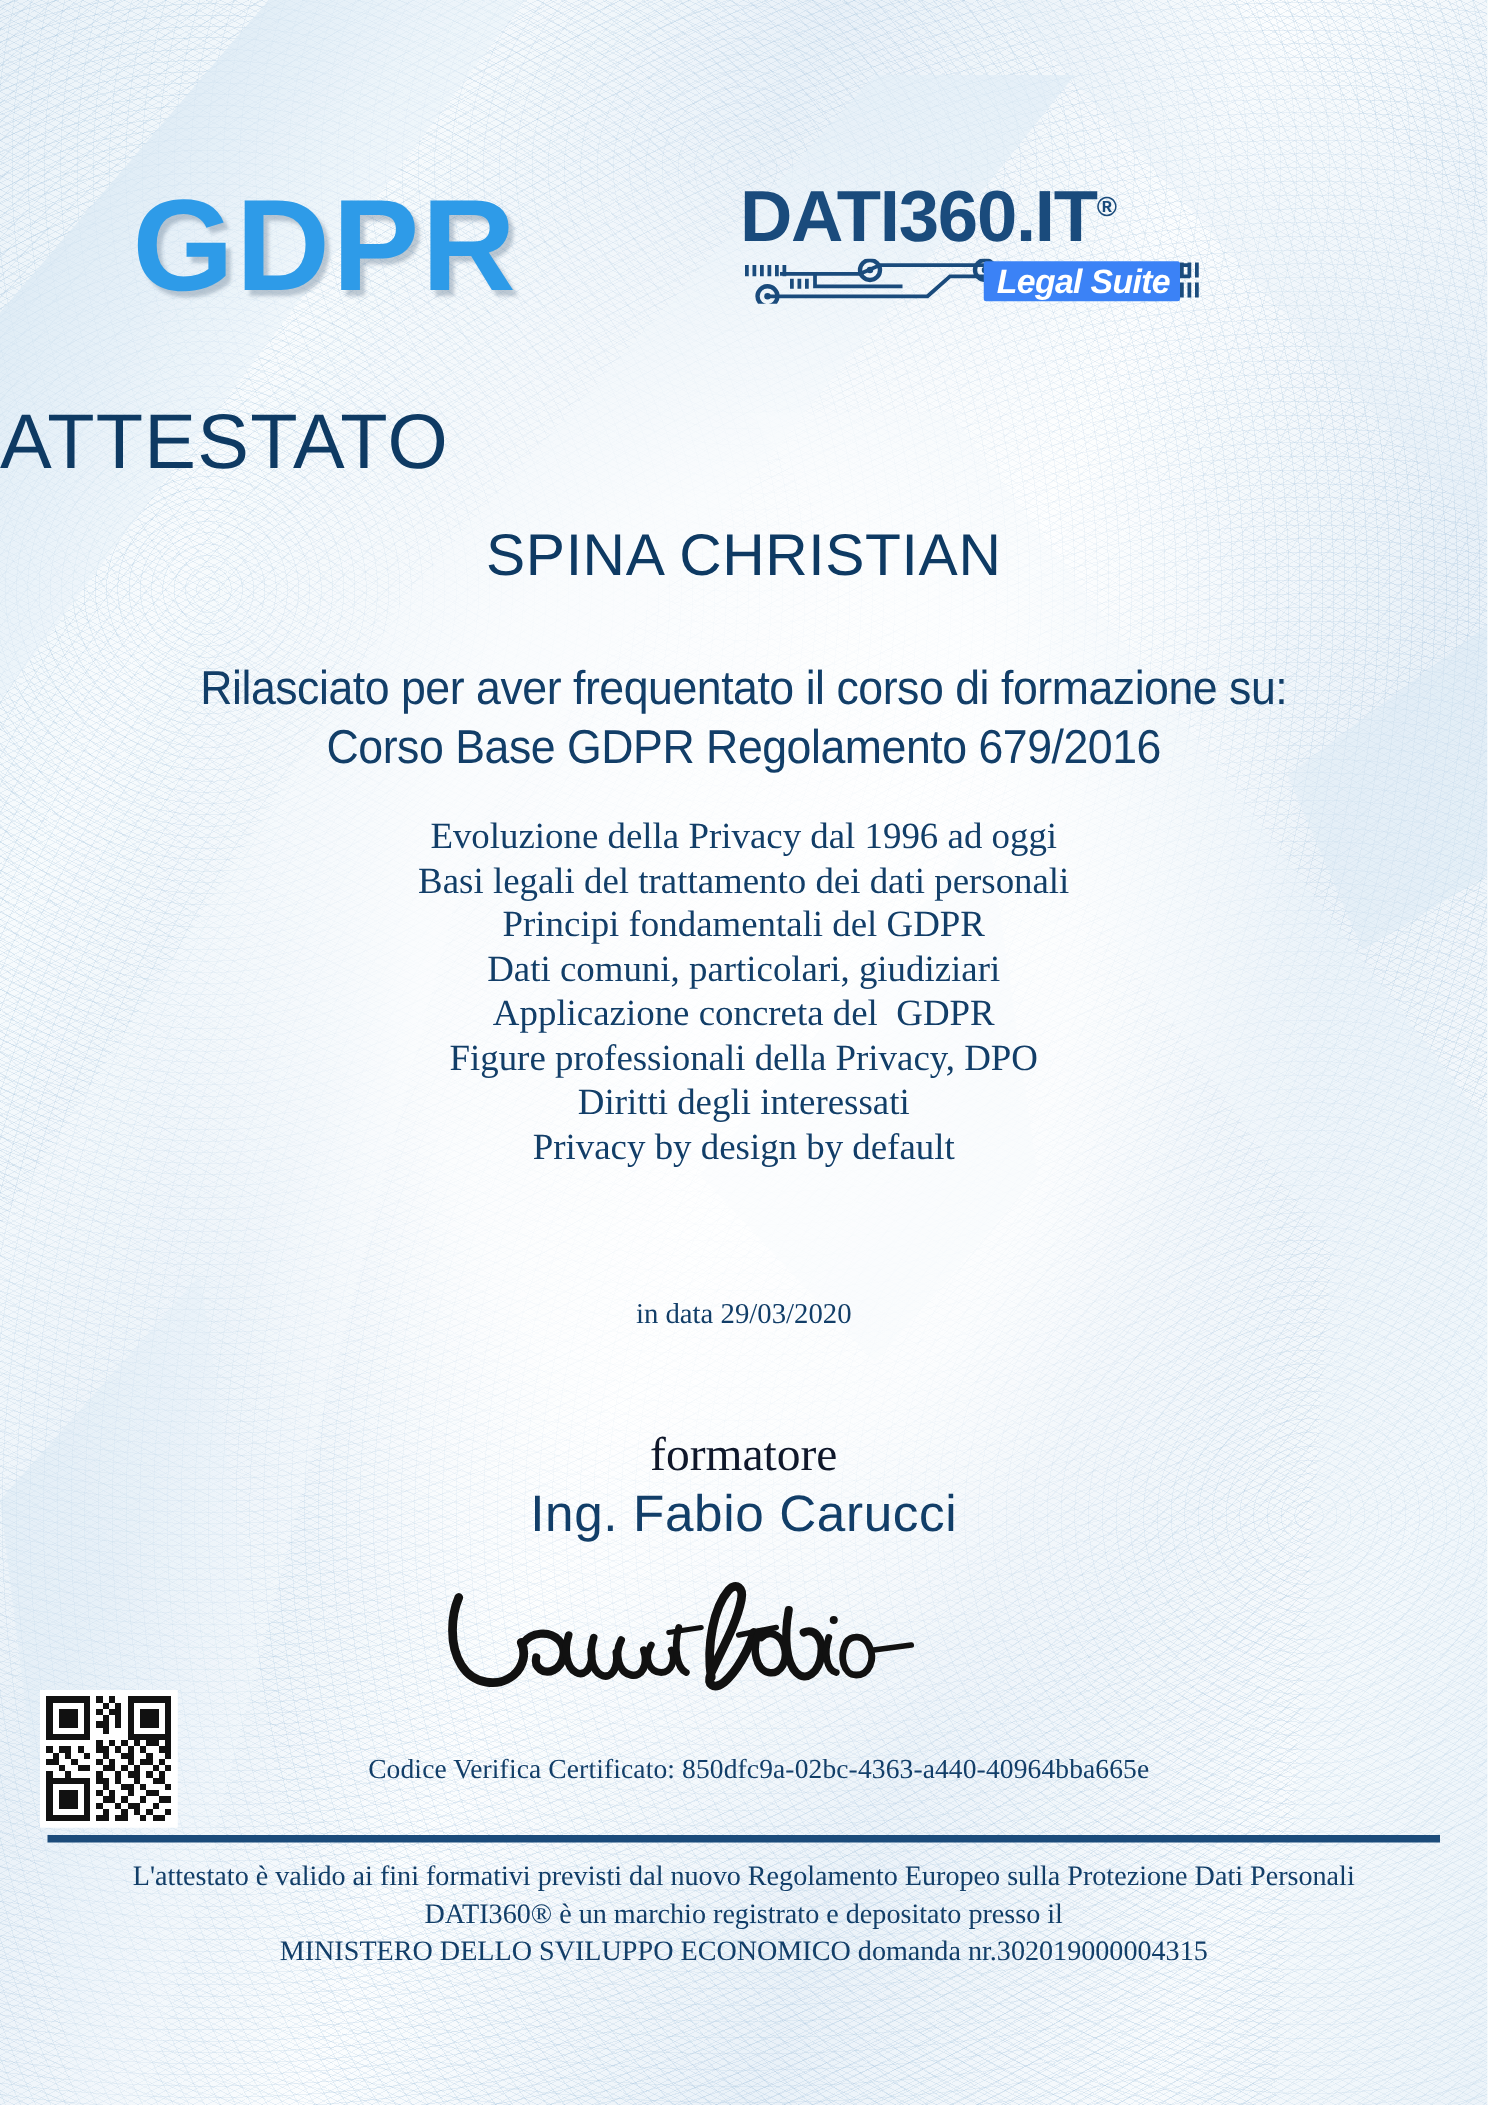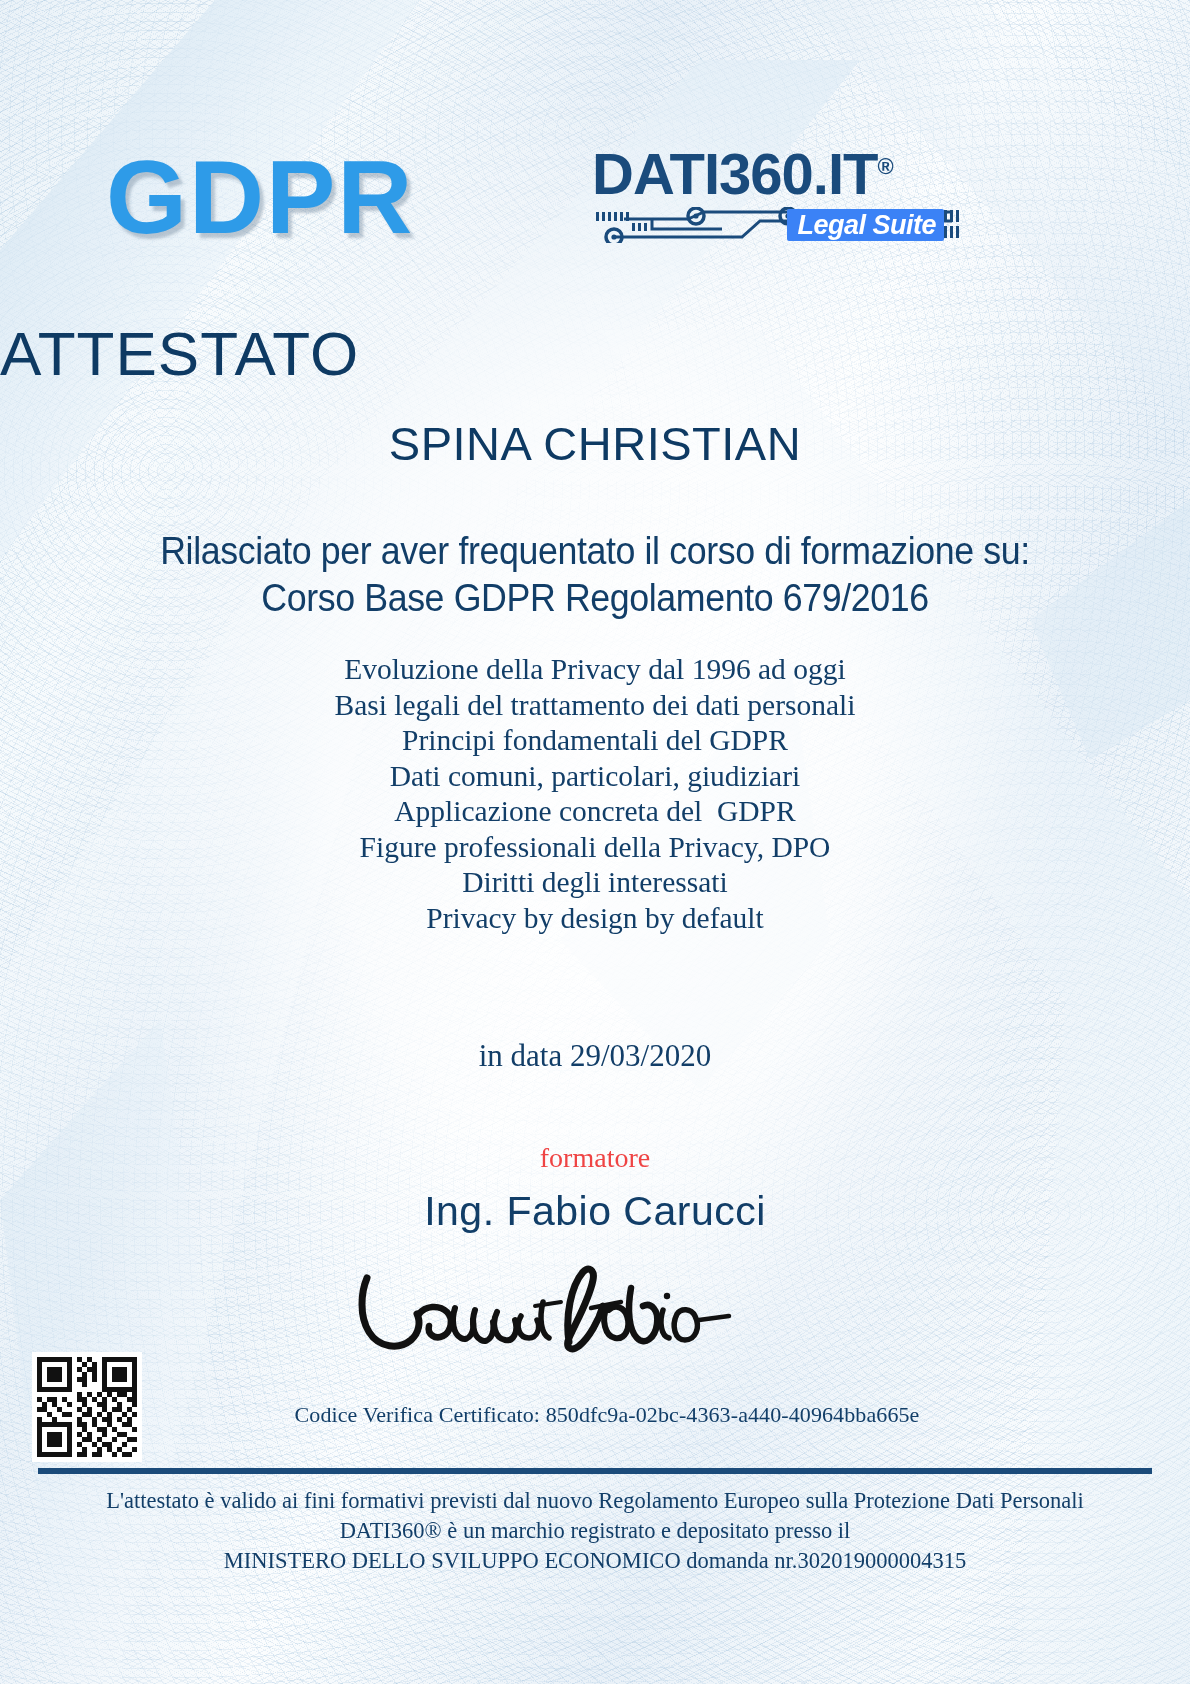--- a/index.html
+++ b/index.html
@@ -127,28 +127,28 @@
     font-size:29.5px;
     line-height:35.5px;
   }
   .topics div{white-space:pre;}
 
   .date{
     position:absolute;left:0;right:0;top:1038px;
     text-align:center;
     color:#123E68;
     font-family:"Liberation Serif", serif;
-    font-size:31px;
+    font-size:23px;
   }
   .formatore{
     position:absolute;left:0;right:0;top:1142px;
     text-align:center;
-    color:#ef4444;
+    color:#0f172a;
     font-family:"Liberation Serif", serif;
-    font-size:28px;
+    font-size:38px;
   }
   .trainer{
     position:absolute;left:0;right:0;top:1188px;
     text-align:center;
     color:#123E68;
     font-family:"Liberation Sans", sans-serif;
     font-size:41px;
     letter-spacing:.5px;
   }
 

